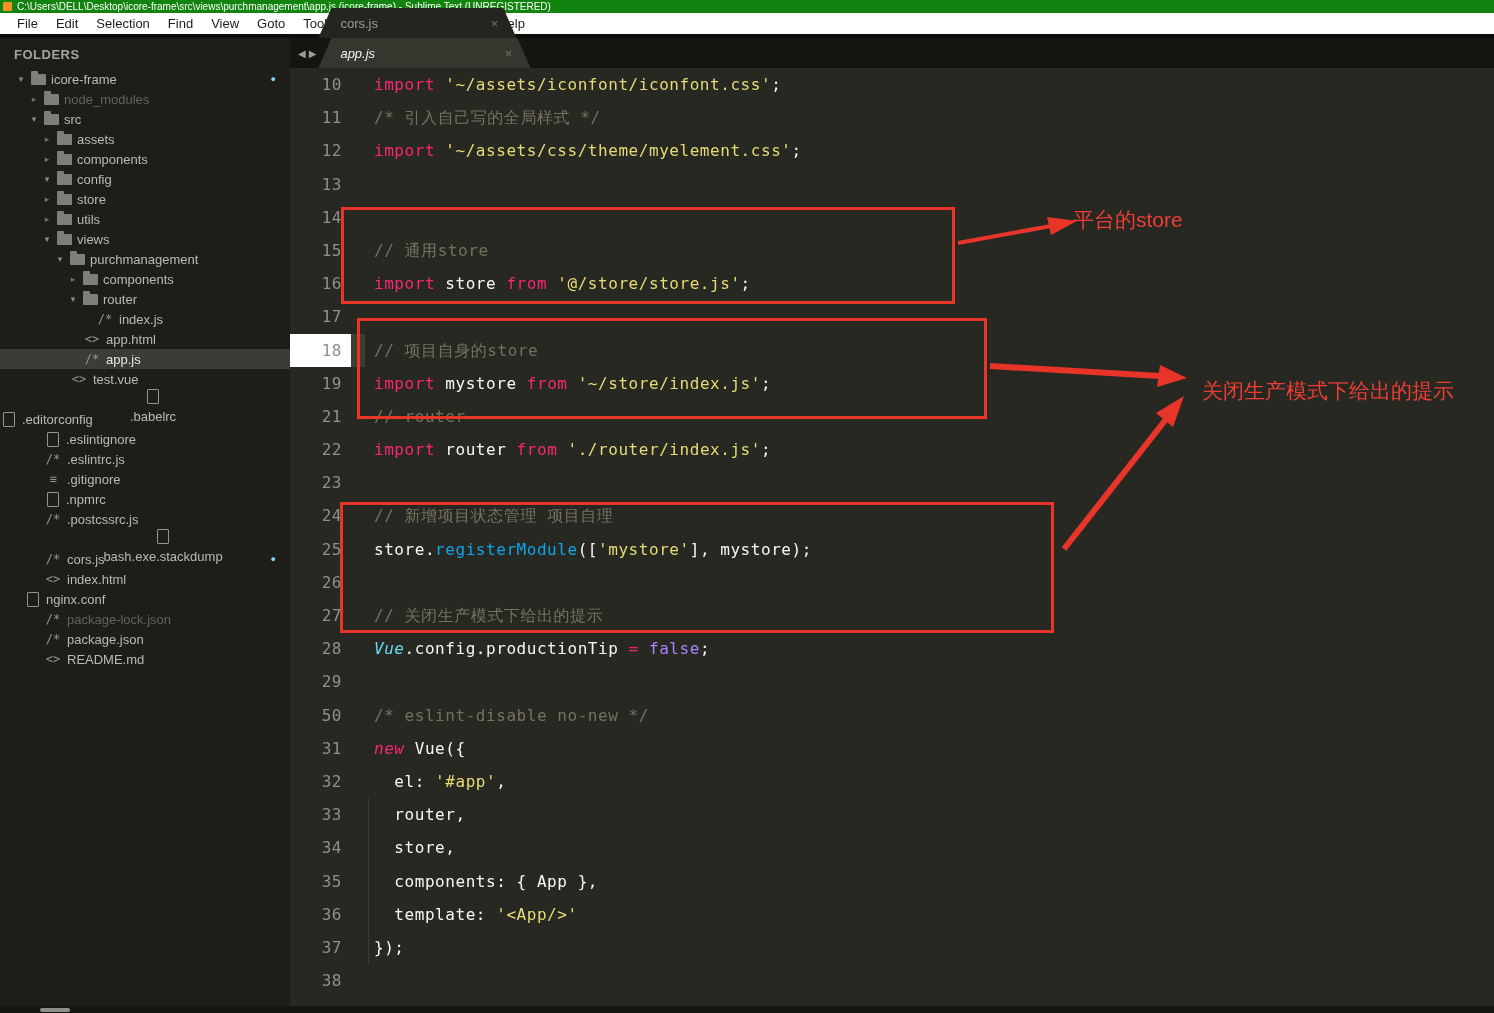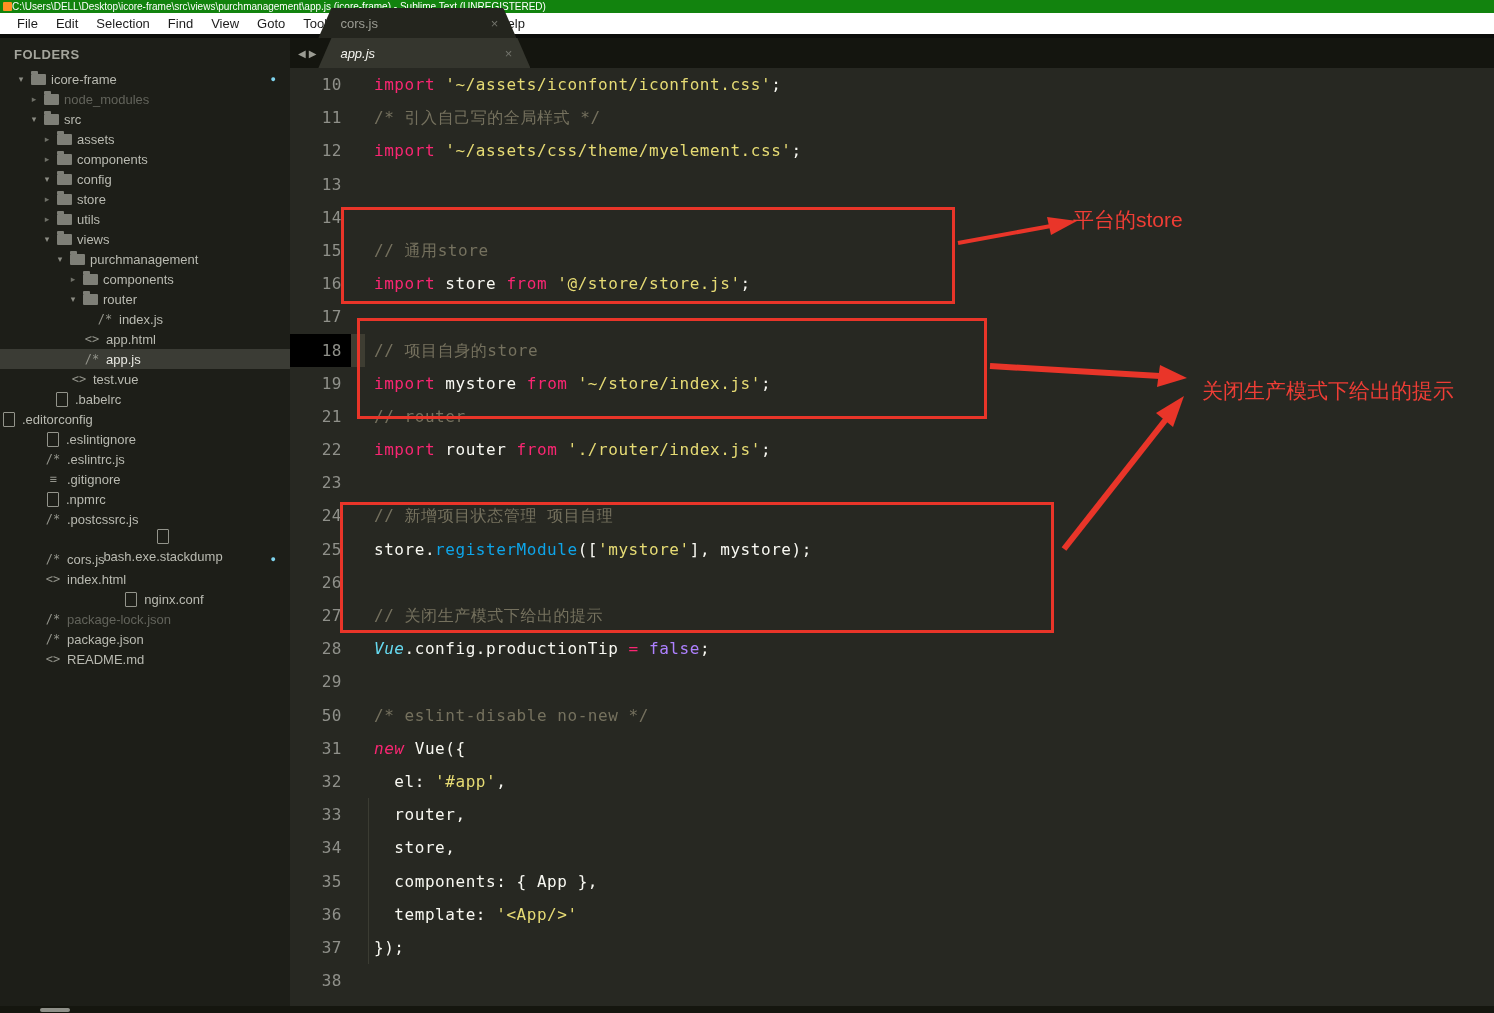--- a/index.html
+++ b/index.html
@@ -1,19 +1,19 @@
 <!DOCTYPE html>
 <html><head>
 <meta charset="utf-8">
 <style>
   html,body{margin:0;padding:0;background:#000;}
   .screen{position:relative;width:1494px;height:1013px;overflow:hidden;background:#272822;font-family:"Liberation Sans",sans-serif;}
 
   
-  .titlebar{height:13px;background:#12830e;color:#fff;font-size:10px;line-height:13px;display:flex;align-items:center;padding-left:3px;white-space:nowrap;}
+  .titlebar{height:13px;background:#12830e;color:#fff;font-size:10px;line-height:13px;display:flex;align-items:center;gap:5px;padding-left:3px;white-space:nowrap;}
   .app-logo{width:9px;height:9px;background:#ff9022;border-radius:1px;flex:none;}
 
   
   .menubar{height:21px;background:#ffffff;color:#1c1c1c;font-size:13px;display:flex;align-items:center;padding-left:8px;}
   .menu-item{padding:0 9px;cursor:default;}
   .gapstrip{height:4px;background:#0c0d0a;}
 
   .mainrow{position:absolute;top:38px;left:0;right:0;bottom:7px;display:flex;}
 
   
@@ -38,21 +38,21 @@
   .tab-nav{color:#9b9c93;font-size:10px;letter-spacing:3px;margin:0 6px 9px 2px;white-space:nowrap;}
   .tab{height:30px;display:flex;align-items:center;padding:0 18px 0 22px;clip-path:polygon(13px 0,calc(100% - 13px) 0,100% 100%,0 100%);margin-left:-7px;font-size:13px;flex:none;}
   .tab.inactive{background:#24251e;color:#9c9d94;width:158px;}
   .tab.active{background:#35362e;color:#f4f4ef;font-style:italic;width:172px;}
   .tab-close{margin-left:auto;color:#73746c;font-style:normal;font-size:13px;}
 
   
   .codearea{flex:1;position:relative;font-family:"DejaVu Sans Mono",monospace;font-size:16px;line-height:33.2px;letter-spacing:.55px;overflow:hidden;}
   .code-line{display:flex;height:33.2px;white-space:pre;}
   .gutter{width:52px;flex:none;text-align:right;padding-right:9px;color:#8f908a;}
-  .gutter.hl{background:#000000;box-shadow:14px 0 0 #3e3d32;}
+  .gutter.hl{background:#ffffff;box-shadow:14px 0 0 #3e3d32;}
   .codetext{padding-left:23px;}
   .tok-kw{color:#f92672;}
   .tok-kwi{color:#f92672;font-style:italic;}
   .tok-op{color:#f92672;}
   .tok-str{color:#e6db74;}
   .tok-txt{color:#f8f8f2;}
   .tok-com{color:#75715e;}
   .tok-fn{color:#0ea5e9;}
   .tok-cls{color:#66d9ef;font-style:italic;}
   .tok-cst{color:#ae81ff;}
@@ -165,21 +165,21 @@
             <span class="tlabel">app.html</span>
           </div>
           <div class="tree-row sel" style="padding-left: 83px;">
             <span class="file-glyph">/*</span>
             <span class="tlabel">app.js</span>
           </div>
           <div class="tree-row" style="padding-left: 70px;">
             <span class="file-glyph">&lt;&gt;</span>
             <span class="tlabel">test.vue</span>
           </div>
-          <div class="tree-row" style="padding-left: 53px;">
+          <div class="tree-row" style="padding-left: 24px; flex-direction: column;">
             <span class="plain-icon"></span>
             <span class="tlabel">.babelrc</span>
           </div>
           <div class="tree-row" style="">
             <span class="plain-icon"></span>
             <span class="tlabel">.editorconfig</span>
           </div>
           <div class="tree-row" style="padding-left: 44px;">
             <span class="plain-icon"></span>
             <span class="tlabel">.eslintignore</span>
@@ -206,21 +206,21 @@
           </div>
           <div class="tree-row" style="padding-left: 44px;">
             <span class="file-glyph">/*</span>
             <span class="tlabel">cors.js</span>
             <span class="mdot">●</span>
           </div>
           <div class="tree-row" style="padding-left: 44px;">
             <span class="file-glyph">&lt;&gt;</span>
             <span class="tlabel">index.html</span>
           </div>
-          <div class="tree-row" style="padding-left: 44px; justify-content: center;">
+          <div class="tree-row" style="padding-left: 24px;">
             <span class="plain-icon"></span>
             <span class="tlabel">nginx.conf</span>
           </div>
           <div class="tree-row" style="padding-left: 44px;">
             <span class="file-glyph">/*</span>
             <span class="tlabel dim">package-lock.json</span>
           </div>
           <div class="tree-row" style="padding-left: 44px;">
             <span class="file-glyph">/*</span>
             <span class="tlabel">package.json</span>

